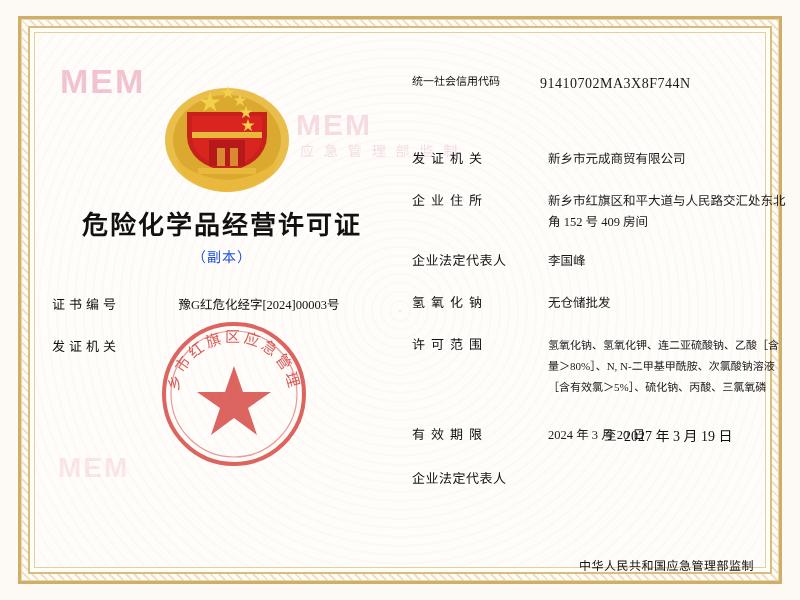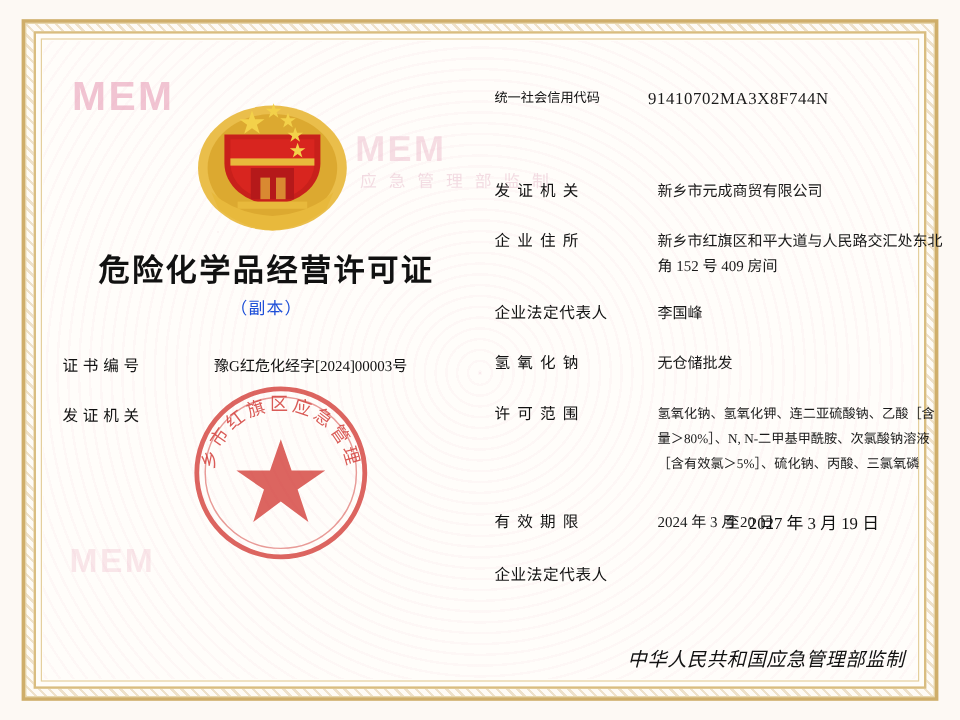--- a/index.html
+++ b/index.html
@@ -234,25 +234,24 @@
   .valid-sep {
     position: absolute;
     left: 192px;
     top: 1px;
     font-size: 12.5px;
   }
 
   .footer {
     position: absolute;
     right: 46px;
-    bottom: 40px;
-    font-size: 16px;
+    bottom: 26px;
+    font-size: 12px;
     color: #111;
     letter-spacing: .5px;
-    font-style: italic;
   }
 </style>
 </head>
 <body>
 
 <div id="certificate">
 
   <div class="border-outer"></div>
   <div class="border-mid"></div>
   <div class="border-inner"></div>

